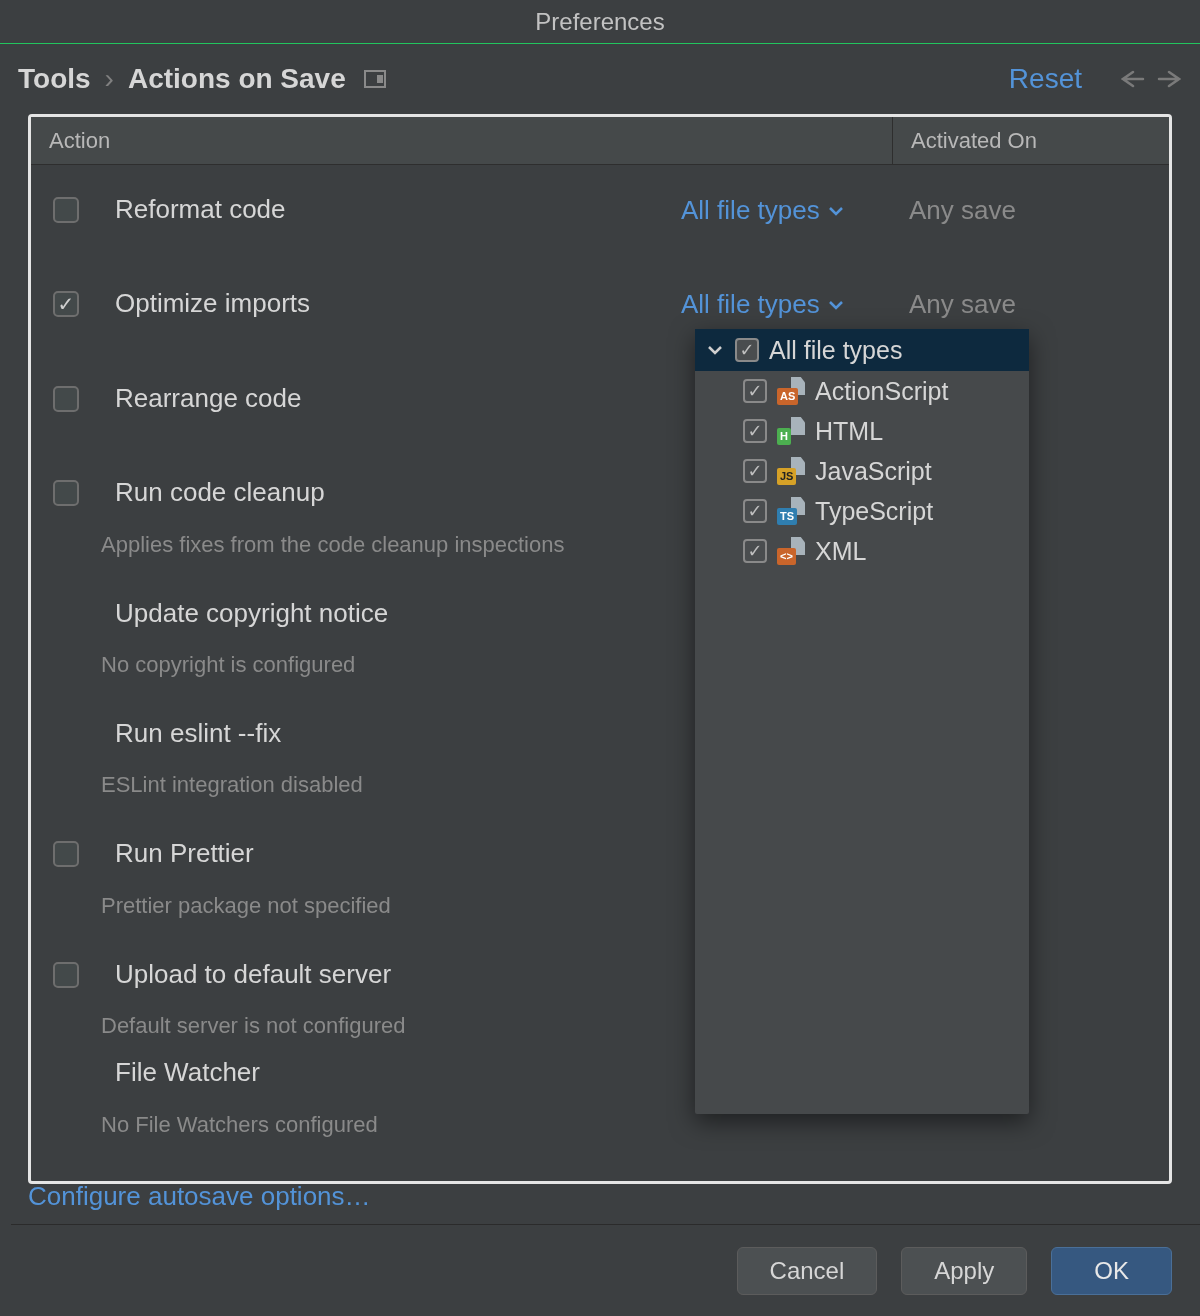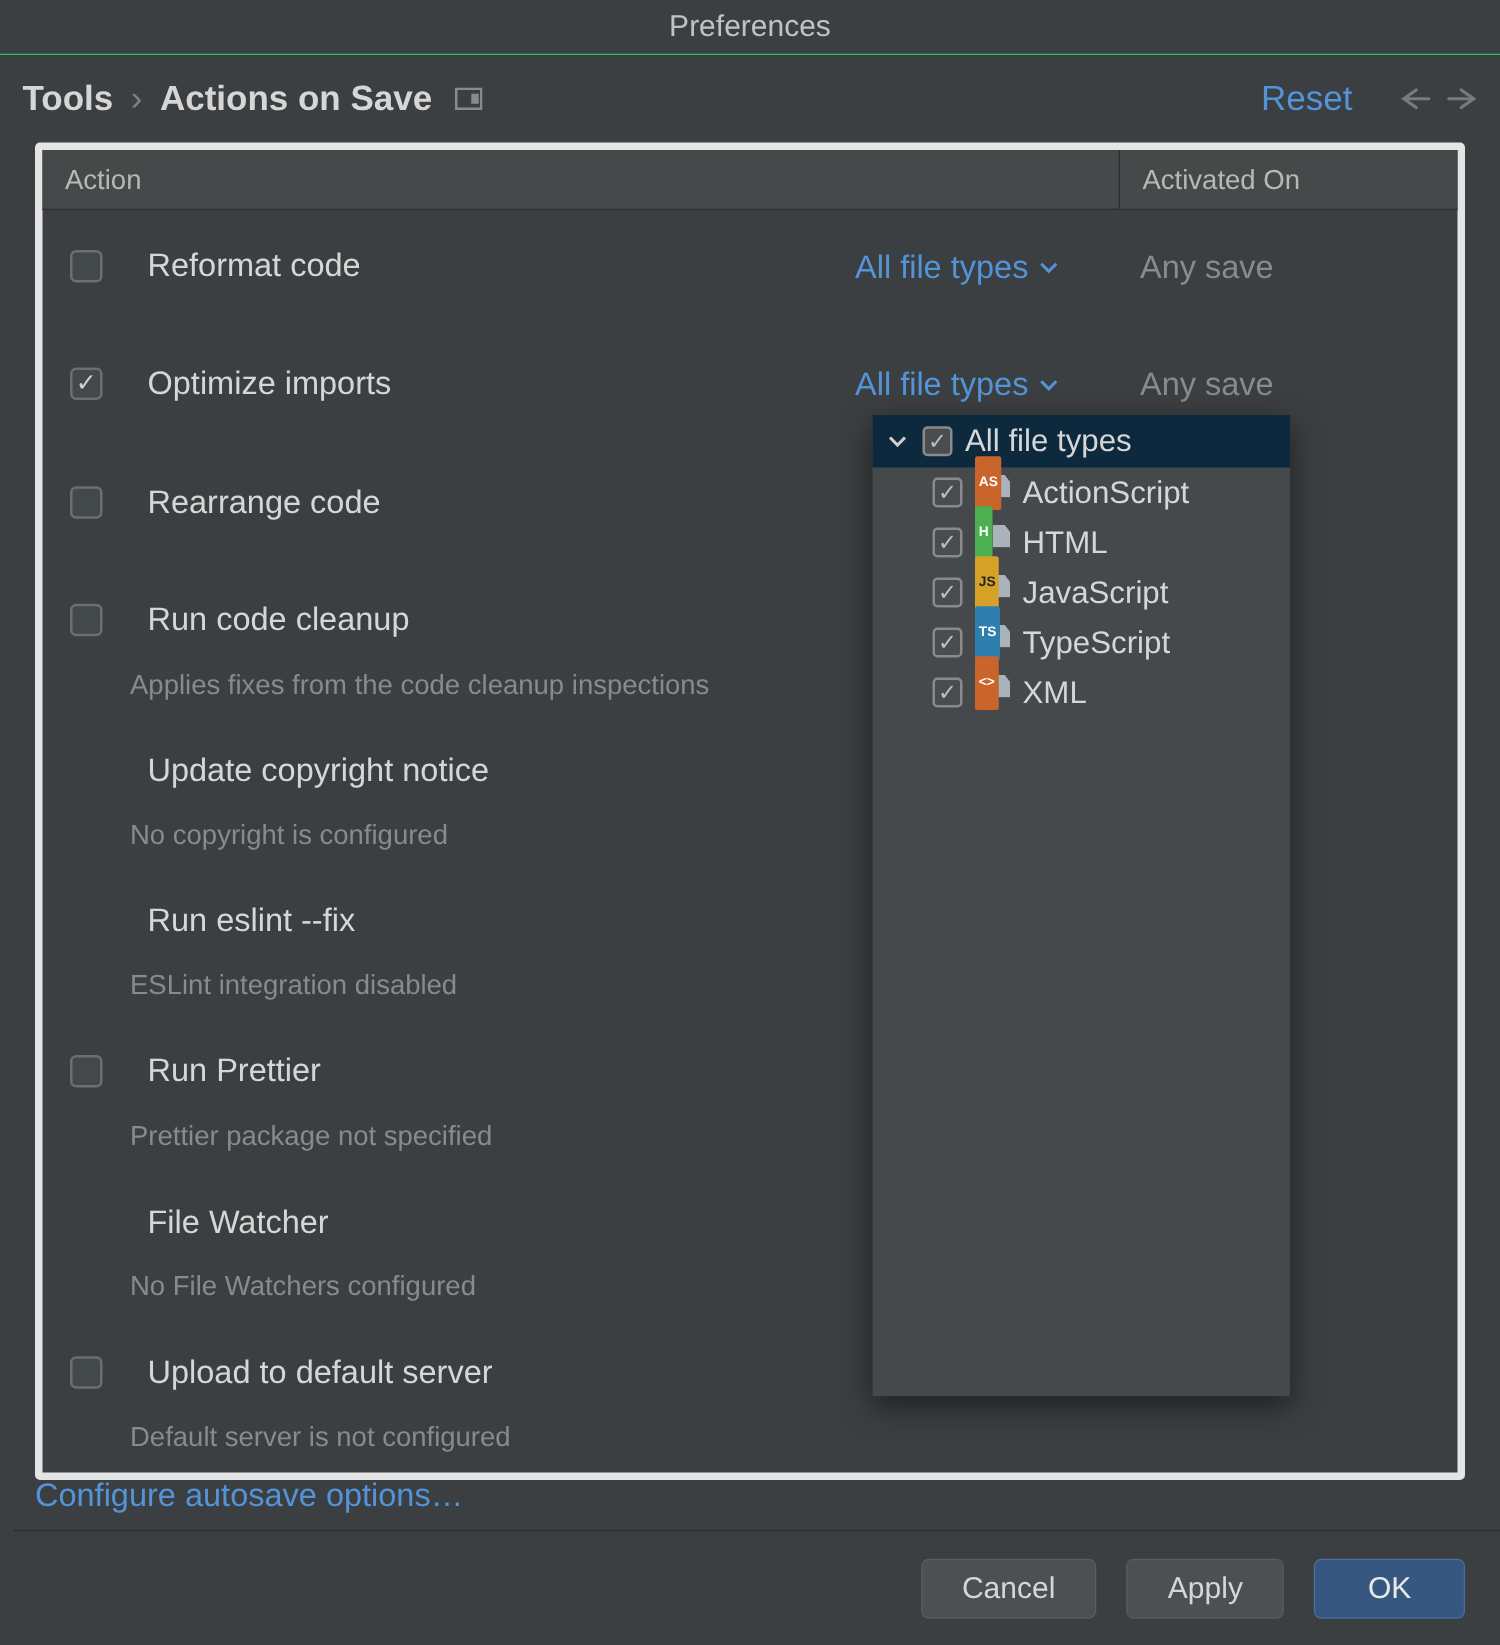--- a/index.html
+++ b/index.html
@@ -33,21 +33,21 @@
   .bc-sep { color: #808080; margin: 0 14px; font-weight: 400; }
   .bc-actions { }
   .spacer { flex: 1; }
   .reset-link { color: #5a9bd4; font-weight: 400; margin-right: 28px; cursor: pointer; }
   .reset-link { color: #4a8bcf; }
   .reset-link { color: #5393d8; }
   .nav-icon { width: 26px; height: 20px; display:inline-flex; align-items:center; justify-content:center; color:#8a8a8a; margin-left:10px; }
   .pop-icon { margin-left: 16px; }
   .panel {
     margin: 0 28px 0 28px;
-    border: 6px solid #e5e5e5;
+    border: 3px solid #e5e5e5;
     border-radius: 4px;
     background: #3c3f41;
     position: relative;
     height: 1070px;
   }
   .col-headers {
     display: flex;
     height: 48px;
     background: #45494a;
     border-bottom: 1px solid #2e2e2e;
@@ -149,21 +149,21 @@
     align-items: flex-end;
     justify-content: center;
   }
   .ft-icon .page {
     position:absolute; right:0; top:-2px; width:14px; height:18px;
     background:#a8b3bb; clip-path: polygon(0 0, 70% 0, 100% 30%, 100% 100%, 0 100%);
   }
   .ft-icon .tag {
     position:absolute; left:0; bottom:-2px;
     font-size: 11px; font-weight:700;
-    color:#fff; padding: 16px 3px; border-radius:2px;
+    color:#fff; padding: 3px 3px; border-radius:2px;
     line-height:1;
   }
   .tag.as { background:#c9652b; }
   .tag.h  { background:#4caf50; }
   .tag.js { background:#d6a127; color:#222; }
   .tag.ts { background:#2f7eb0; }
   .tag.xm { background:#c9652b; }
 
   .configure {
     position: absolute;
@@ -311,35 +311,35 @@
     <div class="row short-gap">
       <div class="check-col">
           <div class="checkbox"></div>
         </div>
       <div class="label-col">
         <span class="label-main">Run Prettier</span>
         <span class="label-sub">Prettier package not specified</span>
       </div>
     </div>
 
+    <div class="row">
+      <div class="check-col">
+          <div class="checkbox"></div>
+        </div>
+      <div class="label-col">
+        <span class="label-main">Upload to default server</span>
+        <span class="label-sub">Default server is not configured</span>
+      </div>
+    </div>
+
     <div class="row short-gap">
       <div class="check-col"></div>
       <div class="label-col">
         <span class="label-main">File Watcher</span>
         <span class="label-sub">No File Watchers configured</span>
-      </div>
-    </div>
-
-    <div class="row">
-      <div class="check-col">
-          <div class="checkbox"></div>
-        </div>
-      <div class="label-col">
-        <span class="label-main">Upload to default server</span>
-        <span class="label-sub">Default server is not configured</span>
       </div>
     </div>
 
   </div>
 
   <div class="dropdown">
     <div class="dd-header">
       <span class="dd-chev">
           <svg width="16" height="12" viewBox="0 0 16 12">
             <path d="M2 3 L8 9 L14 3" stroke="#cfcfcf" stroke-width="2.5" fill="none"></path>

